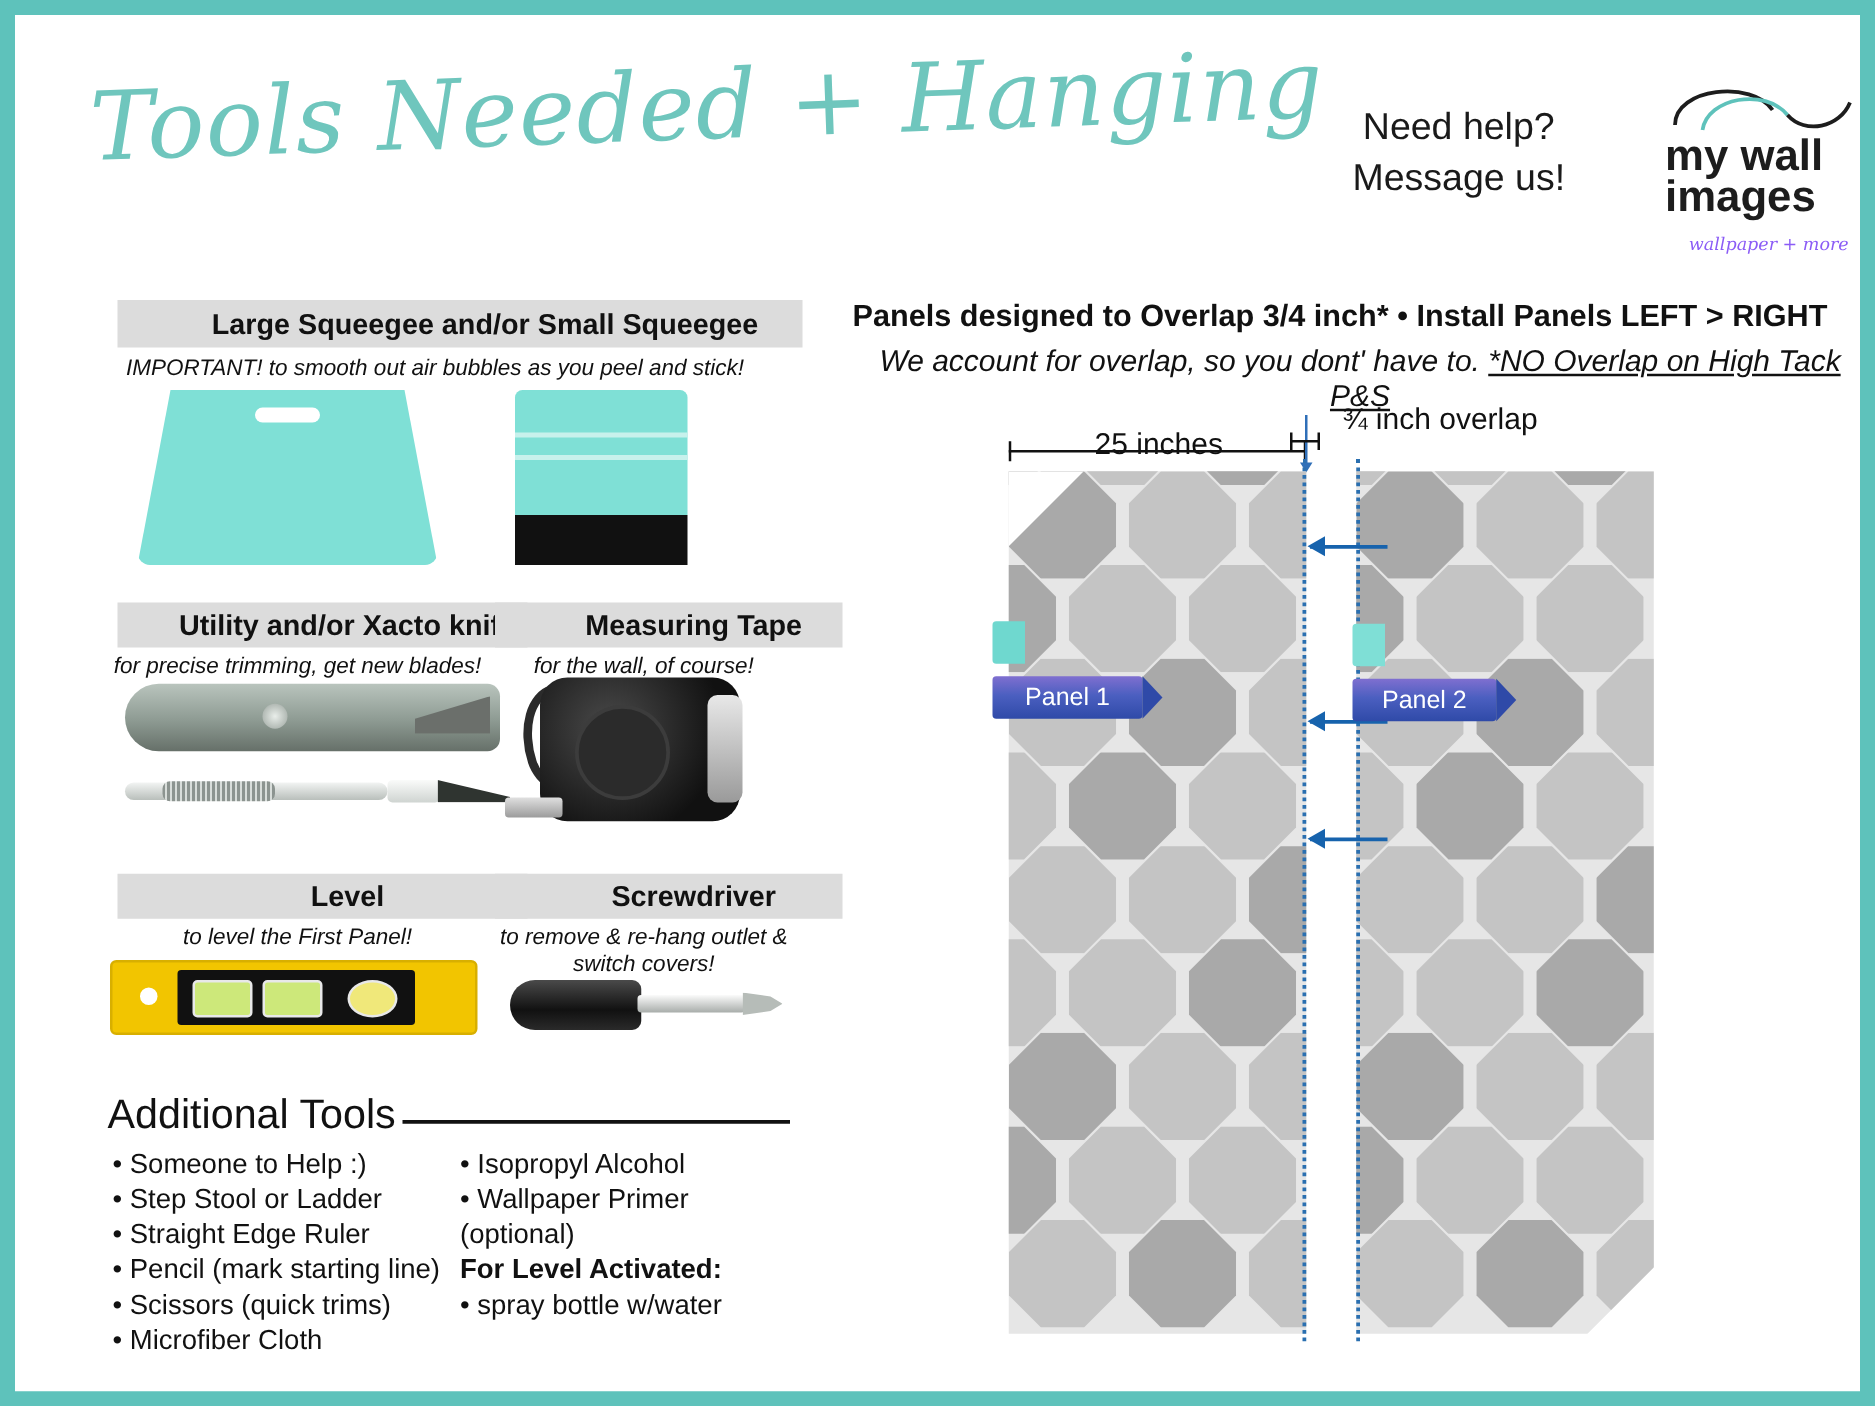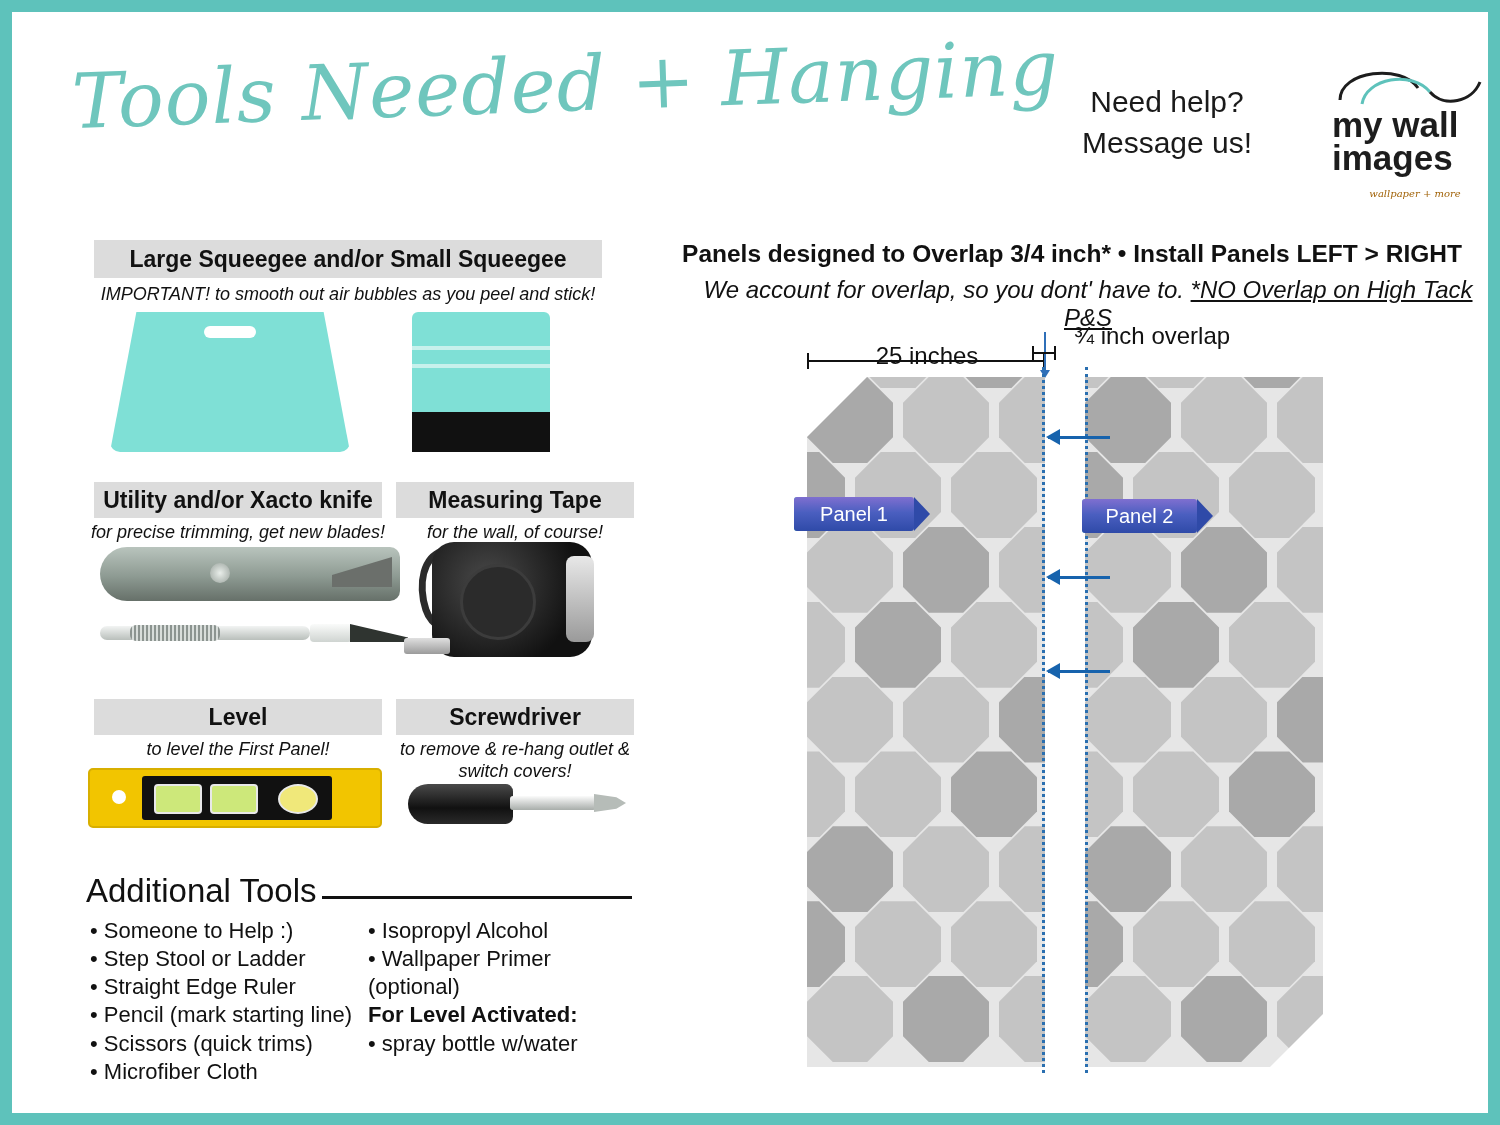--- a/index.html
+++ b/index.html
@@ -34,27 +34,27 @@
   }
   .logo .lw{
     position:absolute;left:0;top:48px;width:160px;
     font-size:35px;font-weight:700;color:#1d1d1d;line-height:0.95;
     text-align:left;
   }
   .logo .lw span{display:block;}
   .logo .tag{
     position:absolute;left:8px;top:128px;width:150px;
     font-family:"DejaVu Serif", serif;font-style:italic;
-    font-size:10px;color:#a16207;text-align:center;
+    font-size:14px;color:#8b5cf6;text-align:center;
   }
   
   .band{
     position:absolute;background:#dcdcdc;
     display:flex;align-items:center;justify-content:center;
-    font-size:23px;font-weight:700;color:#111;
+    font-size:23px;font-weight:700;color:#111;padding-left:40px;
   }
   .cap{
     position:absolute;text-align:center;
     font-size:18px;font-style:italic;color:#111;line-height:1.2;
   }
   
   .sq-large{
     position:absolute;left:98px;top:300px;width:240px;height:140px;
     background:#7fe0d6;
     border-radius:14px 14px 10px 10px;
@@ -244,21 +244,21 @@
     border-top:8px solid transparent;border-bottom:8px solid transparent;
     border-right:14px solid #1763ad;
   }
   #arr1{left:1036px;top:424px;}
   #arr2{left:1036px;top:564px;}
   #arr3{left:1036px;top:658px;}
   .ribbon{
     position:absolute;height:34px;
     background:linear-gradient(#7f6fd0,#4b5fc0 45%,#2f4aa8);
     display:flex;align-items:center;justify-content:center;
-    color:#fff;font-size:20px;border-radius:3px;
+    color:#fff;font-size:20px;border-radius:3px;margin-top:44px;
   }
   .ribbon:after{
     content:"";position:absolute;right:-16px;top:0;border-top:17px solid transparent;
     border-bottom:17px solid transparent;border-left:16px solid #2f4aa8;
   }
   #rib1{left:782px;top:485px;width:120px;}
   #rib2{left:1070px;top:487px;width:115px;}
   .ribtip{
     position:absolute;width:26px;height:34px;background:#6fd8cf;border-radius:3px 0 0 3px;
   }

